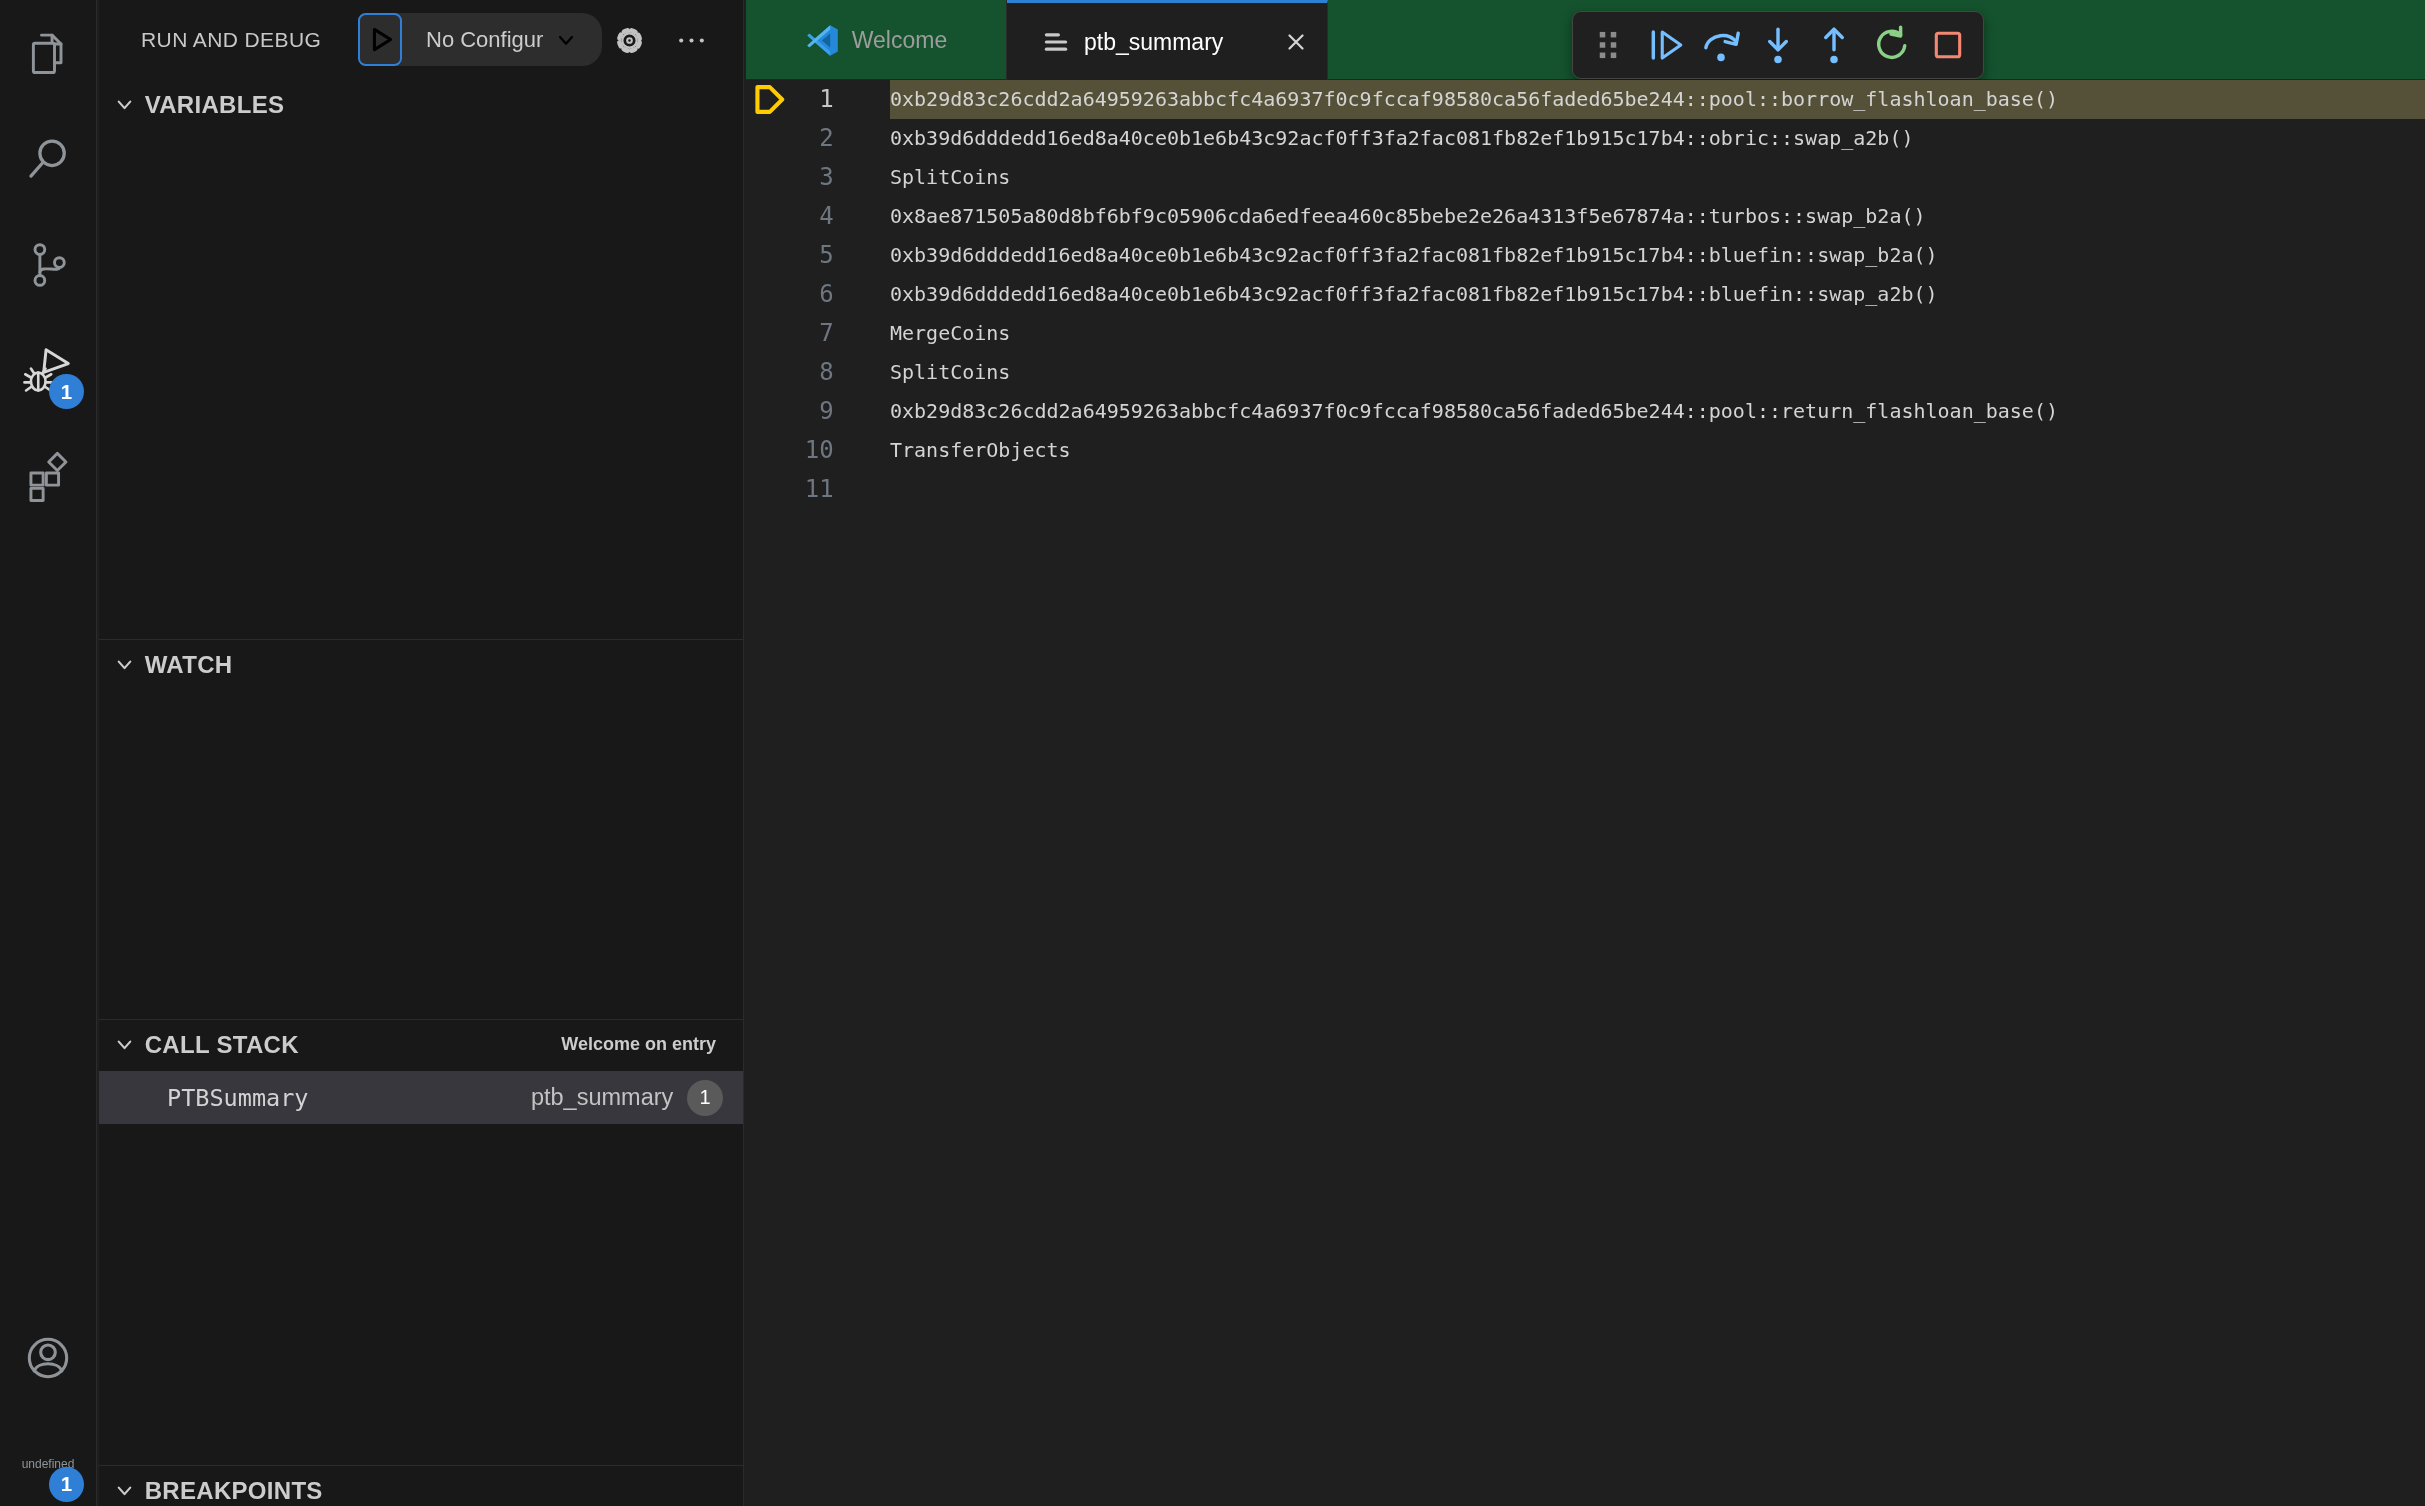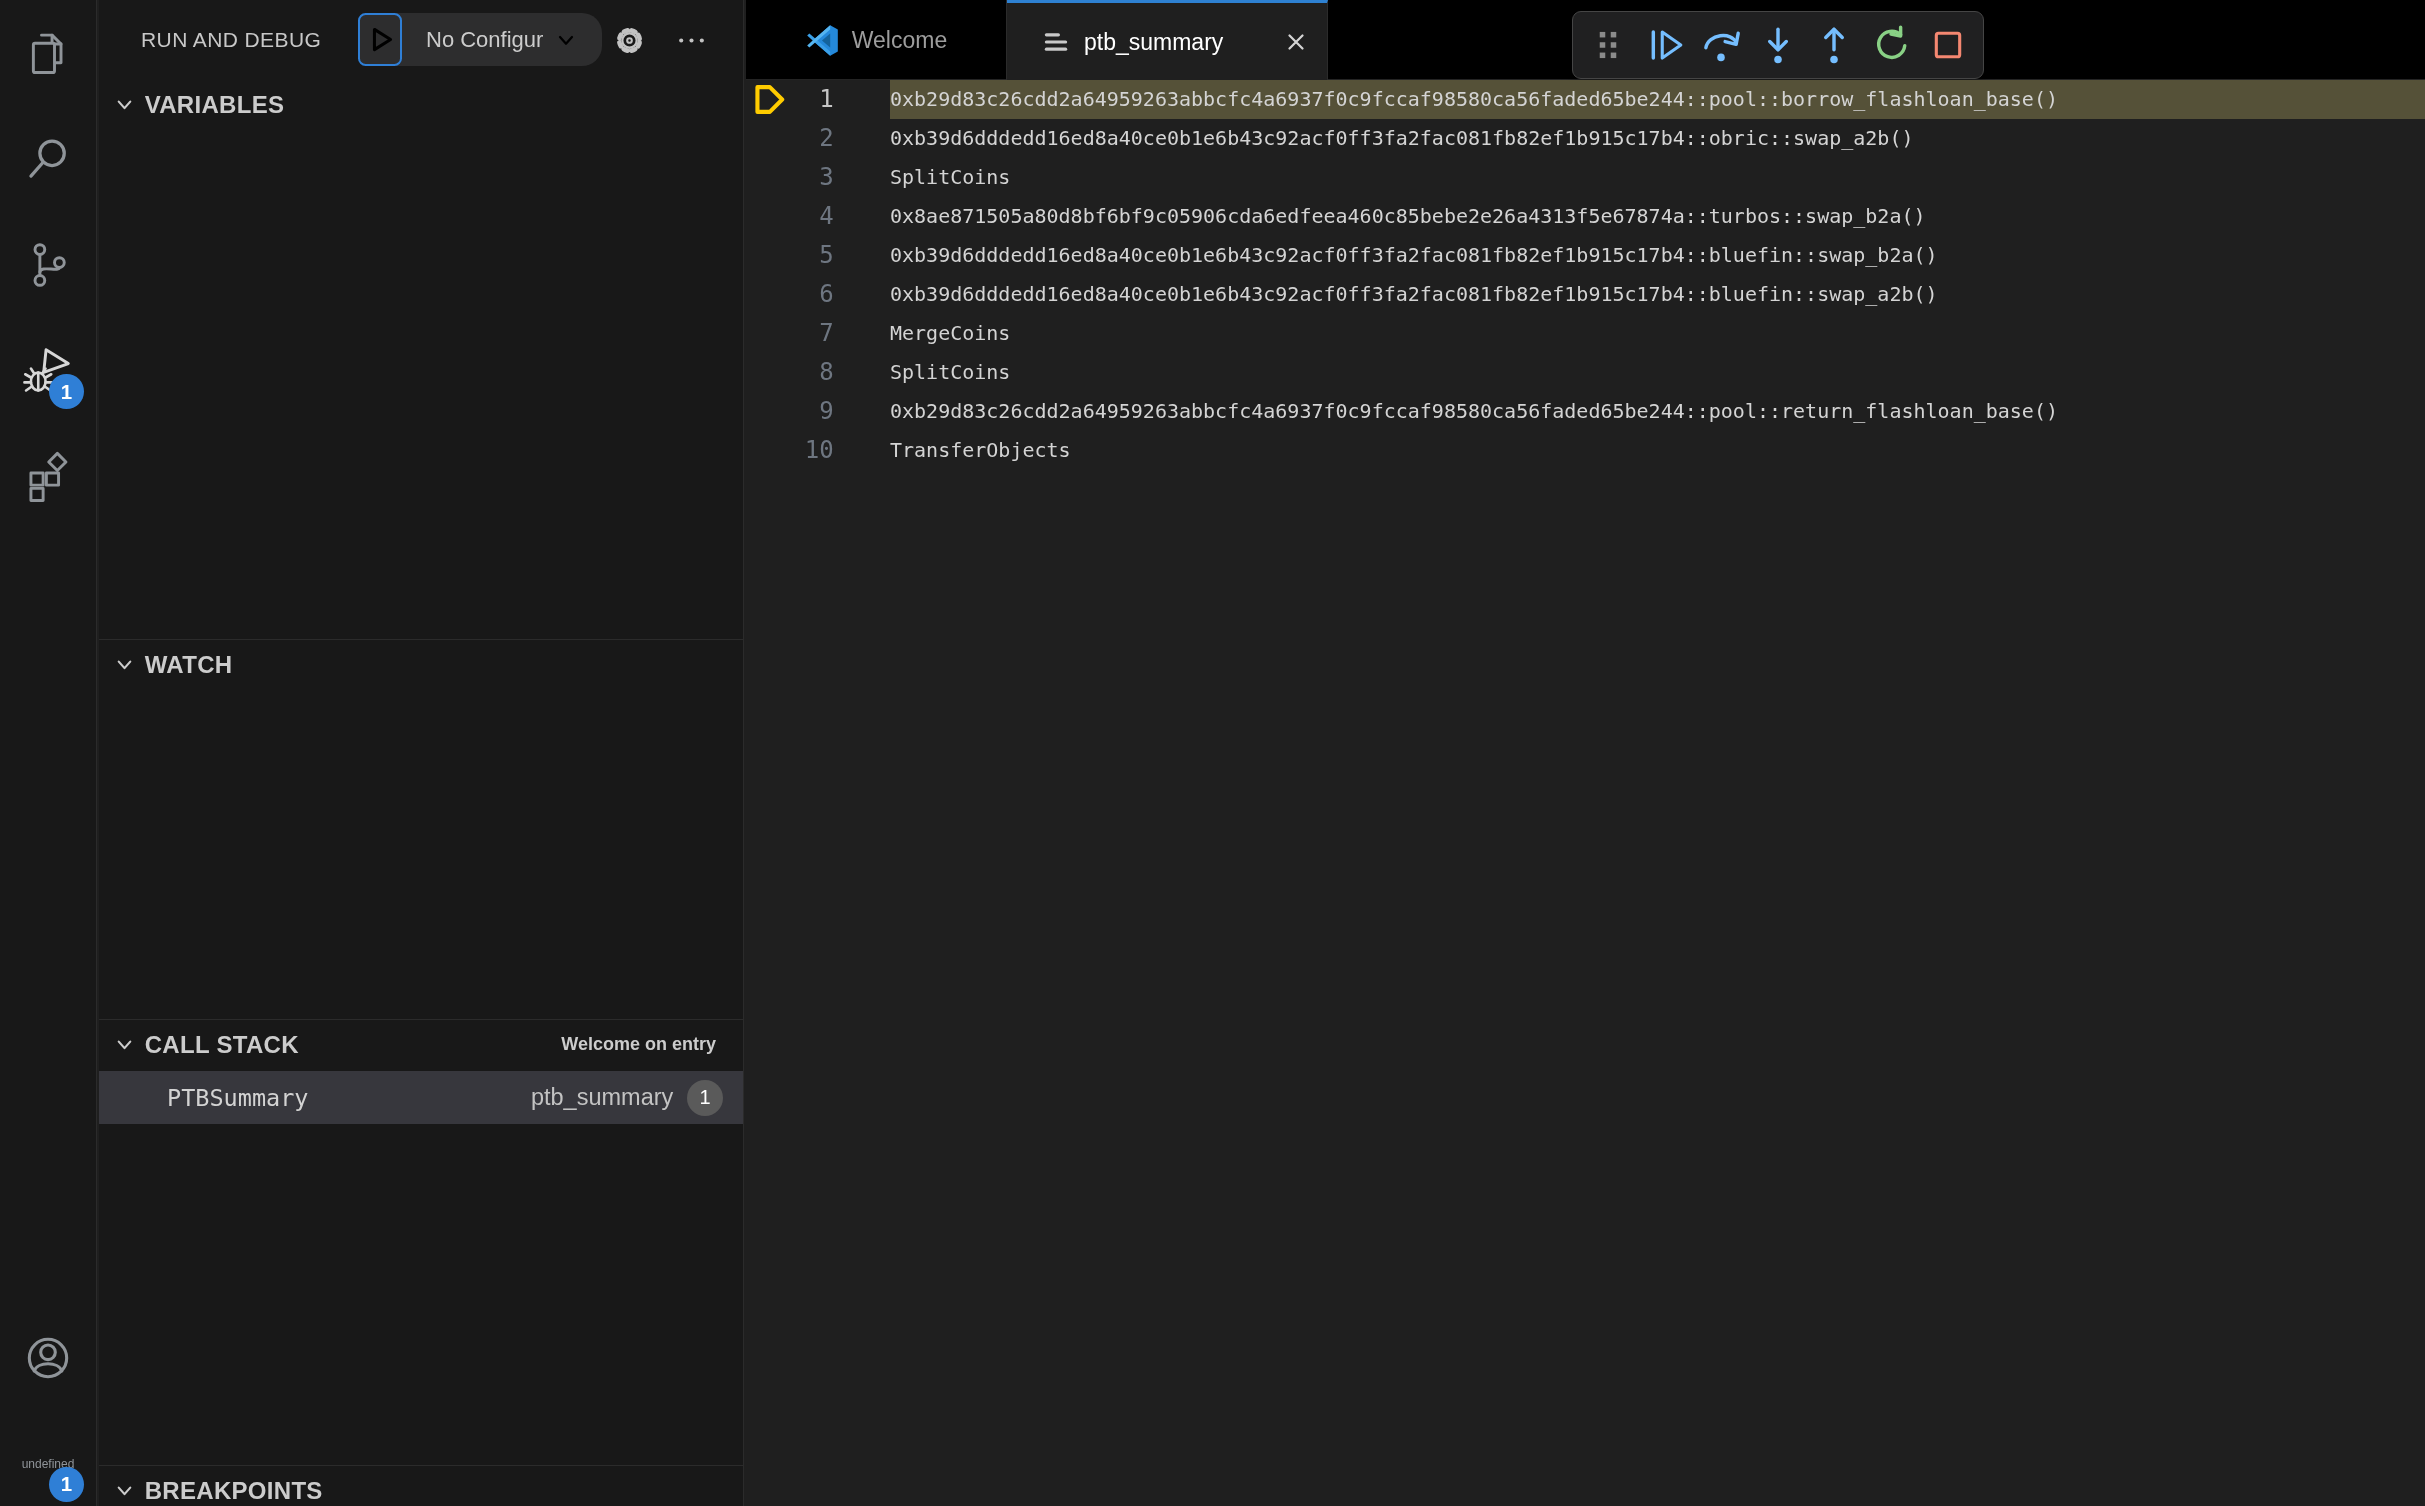--- a/index.html
+++ b/index.html
@@ -45,21 +45,21 @@
   .stack-frame{position:absolute;left:0;right:0;top:52px;height:53px;background:#37373d;
                display:flex;align-items:center;}
   .frame-name{margin-left:68px;font-family:"DejaVu Sans Mono",monospace;font-size:23.5px;color:#d3d3d3;}
   .frame-right{margin-left:auto;margin-right:20px;display:flex;align-items:center;gap:13.7px;}
   .frame-file{font-size:23.5px;color:#c3c3c3;}
   .frame-badge{min-width:36px;height:36px;border-radius:18px;background:#5a5a5a;color:#fff;
                font-size:20px;display:flex;align-items:center;justify-content:center;}
 
   
   .editor-area{position:absolute;left:746px;top:0;right:0;height:100%;background:#1f1f1f;}
-  .tab-bar{position:absolute;left:0;top:0;right:0;height:80px;background:#000000;
+  .tab-bar{position:absolute;left:0;top:0;right:0;height:80px;background:#14532d;
            border-bottom:1.5px solid #242424;box-sizing:border-box;display:flex;}
   .tab{height:80px;display:flex;align-items:center;box-sizing:border-box;position:relative;}
   .tab-welcome{width:261px;justify-content:center;gap:12px;border-right:1.5px solid #2b2b2b;color:#9d9d9d;}
   .tab-active{width:321px;background:#1f1f1f;border-right:1.5px solid #2b2b2b;border-top:3px solid #2e81d2;
               color:#ffffff;height:81px;}
   .tab-label{font-size:23px;white-space:nowrap;}
   .tab-active .tab-icon{margin-left:33px;color:#c9c9c9;}
   .tab-active .tab-label{margin-left:12px;}
   .tab-close{margin-left:auto;margin-right:18px;color:#d4d4d4;}
 
@@ -397,16 +397,21 @@
         <div class="code-row">
           <span class="gutter-cell"></span>
           <span class="line-no">9</span>
           <span class="code-text">0xb29d83c26cdd2a64959263abbcfc4a6937f0c9fccaf98580ca56faded65be244::pool::return_flashloan_base()</span>
         </div>
         <div class="code-row">
           <span class="gutter-cell"></span>
           <span class="line-no">10</span>
           <span class="code-text">TransferObjects</span>
         </div>
+        <div class="code-row">
+          <span class="gutter-cell"></span>
+          <span class="line-no">11</span>
+          <span class="code-text"></span>
+        </div>
       </div>
   </div>
 </div>
 
 
 </body></html>

